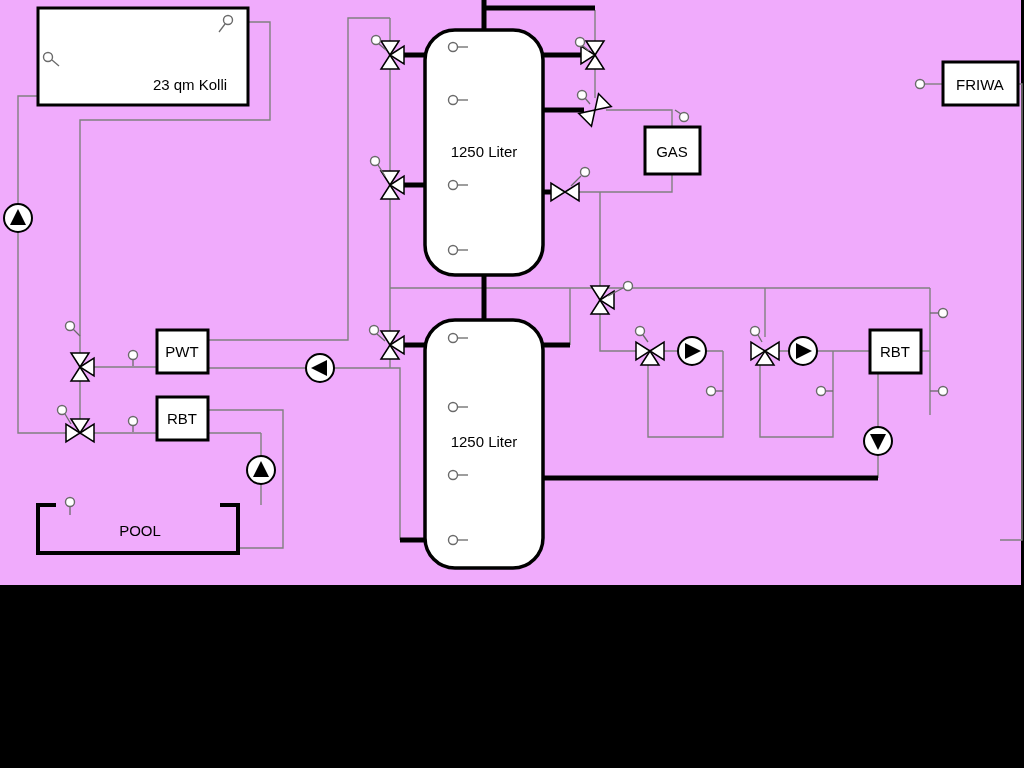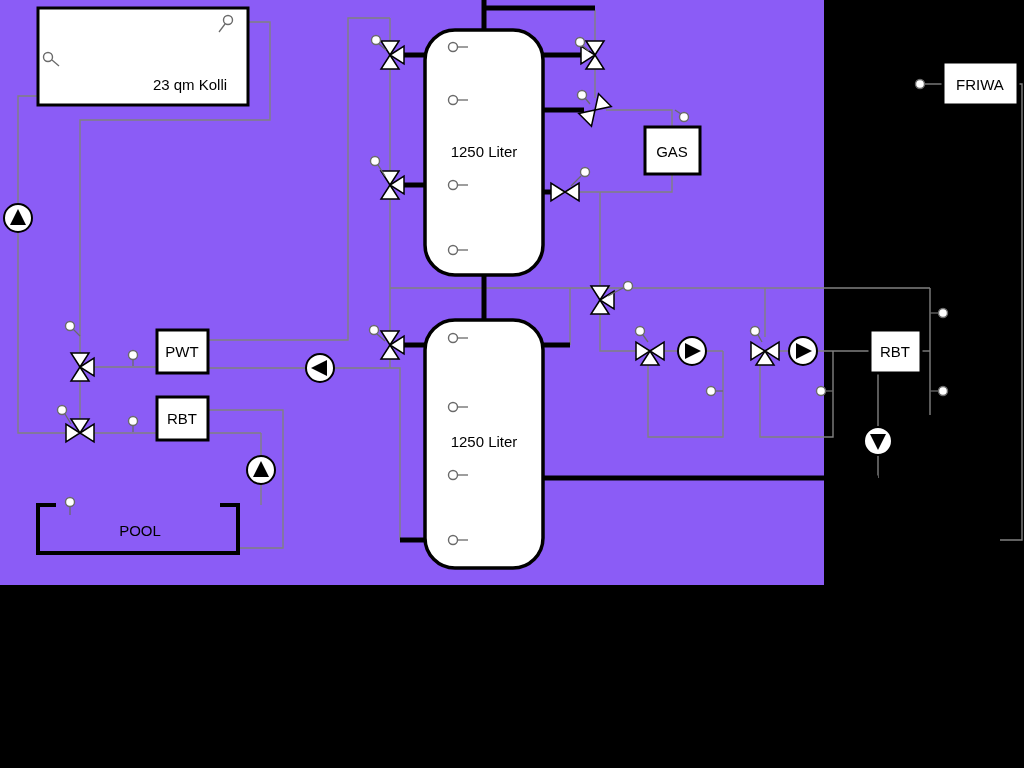--- a/index.html
+++ b/index.html
@@ -1,17 +1,17 @@
 <!DOCTYPE html>
 <html><head>
 <meta charset="utf-8">
 <style>
   html,body{margin:0;padding:0;background:#000;}
   .screen{position:relative;width:1024px;height:768px;background:#000;overflow:hidden;}
-  .canvas{position:absolute;top:0;left:0;width:824px;height:585px;background:#8b5cf6;}
+  .canvas{position:absolute;top:0;left:0;width:1021px;height:585px;background:#f0abfc;}
   .footer{position:absolute;top:585px;left:0;width:1024px;height:183px;background:#000;}
   svg{display:block;}
   .pt{stroke:#808080;stroke-width:1.4;fill:none;}
   .pk{stroke:#000;stroke-width:5;fill:none;}
   .box{fill:#fff;stroke:#000;stroke-width:3;}
   .tank{fill:#fff;stroke:#000;stroke-width:3.5;}
   .pool{fill:none;stroke:#000;stroke-width:4;}
   .st{stroke:#6a6a6a;stroke-width:1.3;fill:none;}
   .lbl{font-family:"Liberation Sans",sans-serif;font-size:15px;fill:#000;}
 </style>

